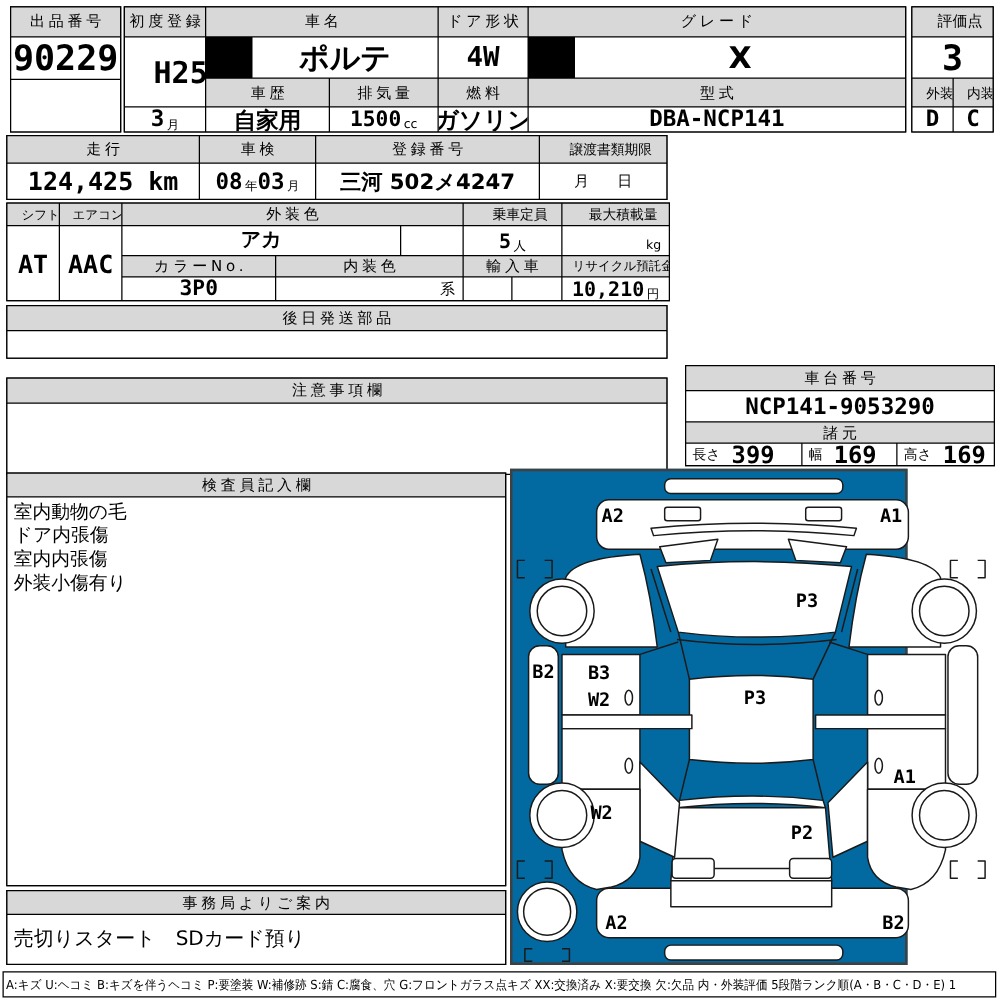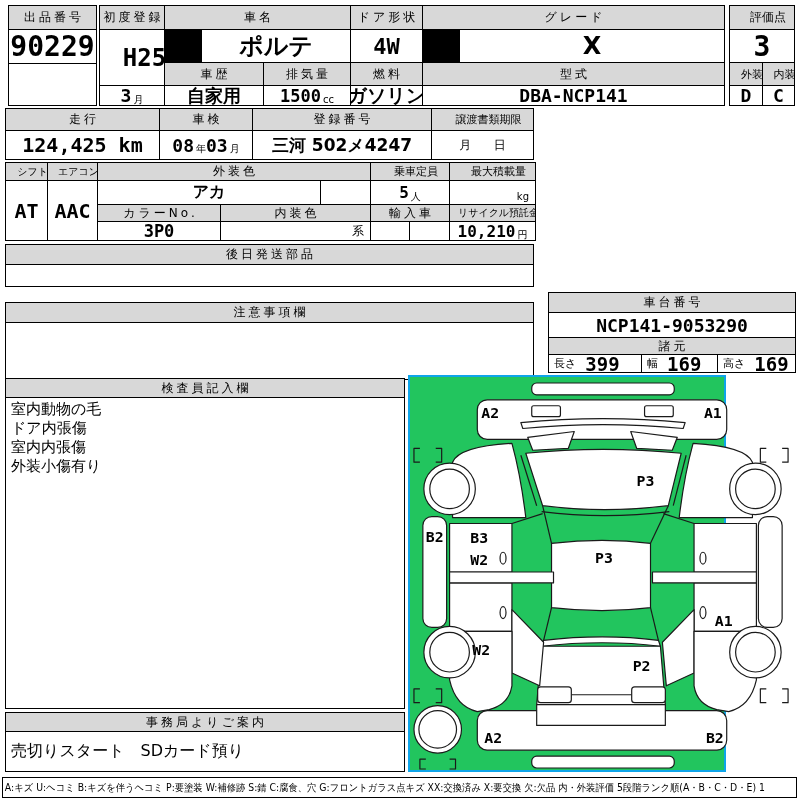--- a/index.html
+++ b/index.html
@@ -18,21 +18,21 @@
   .right{justify-content:flex-end;padding-right:6px;}
   .u{font-size:10px;font-weight:normal;margin-left:2px;position:relative;top:4px;}
   .box{display:block;padding:2px 5px;white-space:normal;text-align:left;}
   .lines div{line-height:19px;font-size:15px;}
   .saleslines div{line-height:24px;font-size:17px;font-weight:bold;}
   .dimlabel{font-size:11px;margin-right:9px;}
   .f28{font-size:28px;} .f24{font-size:24px;margin-left:37px;} .f22{font-size:22px;} .f20{font-size:20px;}
   .f18{font-size:18px;} .f17{font-size:17px;} .f16{font-size:16px;} .f15{font-size:19px;}
   .f12{font-size:12px;}
   #diagram{position:absolute;left:408px;top:375px;width:318px;height:397px;
-           border:2px solid #0ea5e9;box-sizing:border-box;background:#22c55e;}
+           border:2px solid #404040;box-sizing:border-box;background:#0369a1;}
   #footer{position:absolute;left:2px;top:777px;width:795px;height:21px;border:1px solid #000;
           box-sizing:border-box;display:flex;align-items:center;overflow:hidden;background:#fff;}
   #footer span{font-size:10px;transform:scaleX(0.93);transform-origin:left center;white-space:nowrap;padding-left:2px;}
   .mark{font-family:"DejaVu Sans Mono","Liberation Mono",monospace;}
 </style>
 </head>
 <body>
 
 <div class="sheet">
 

